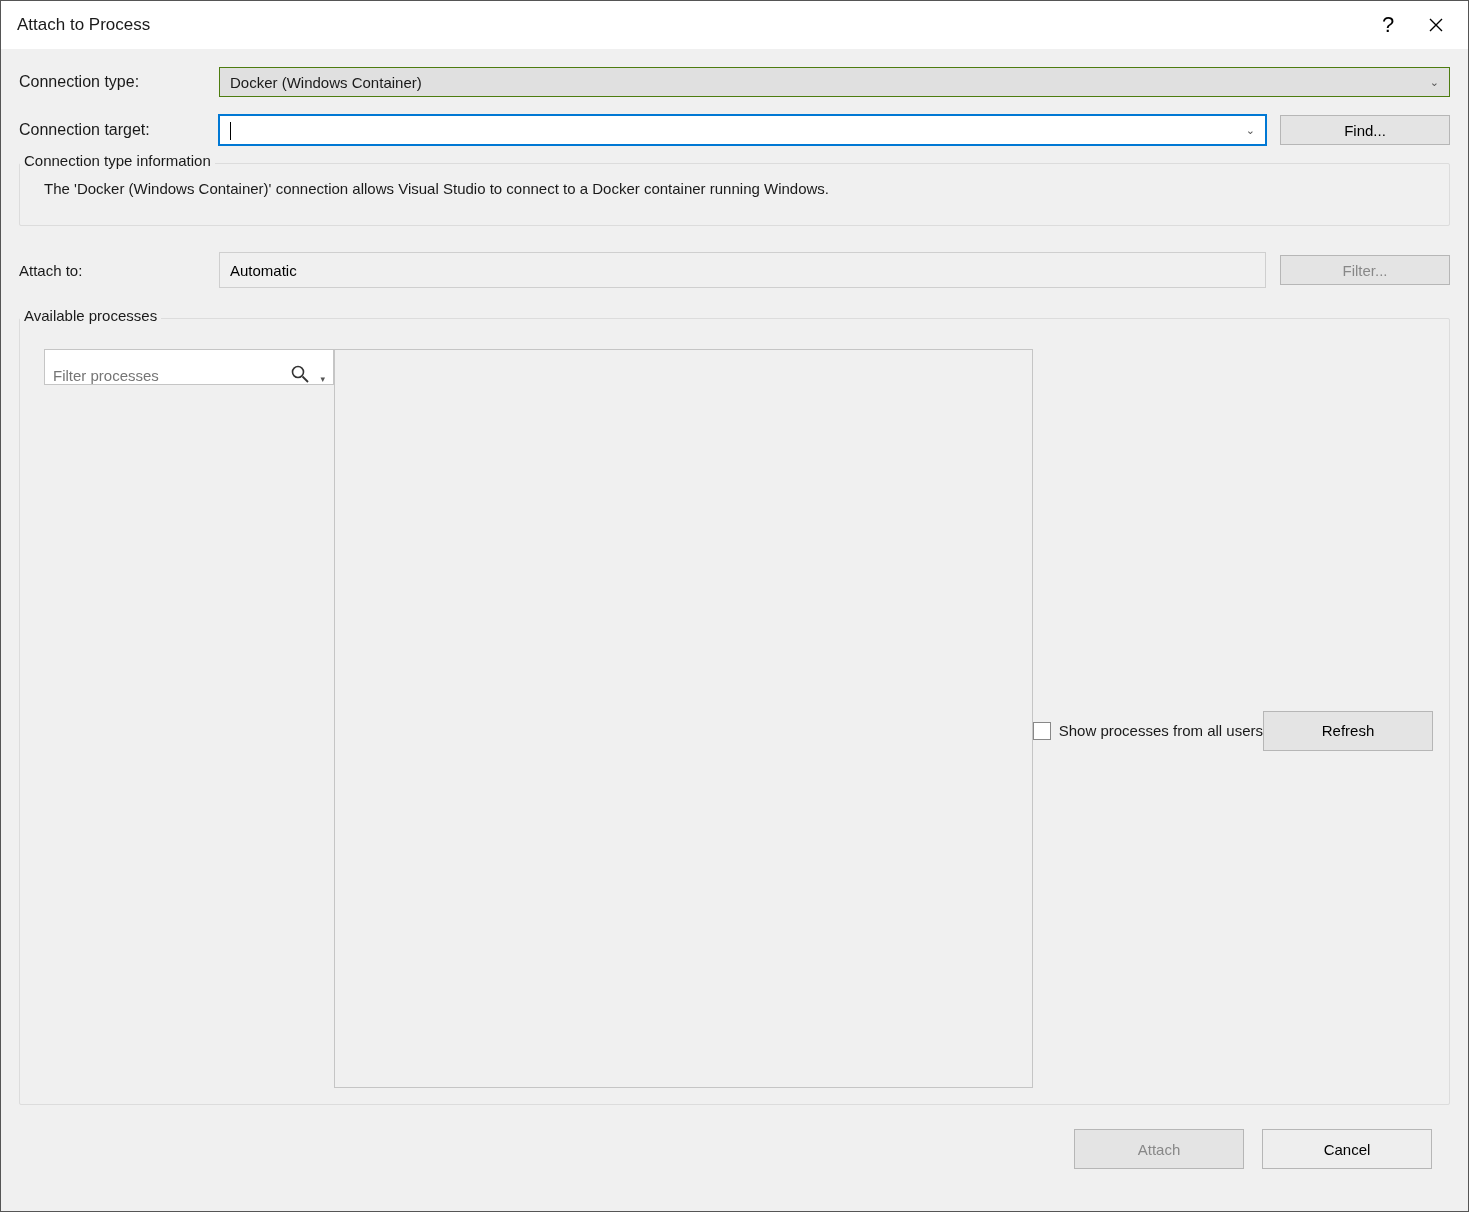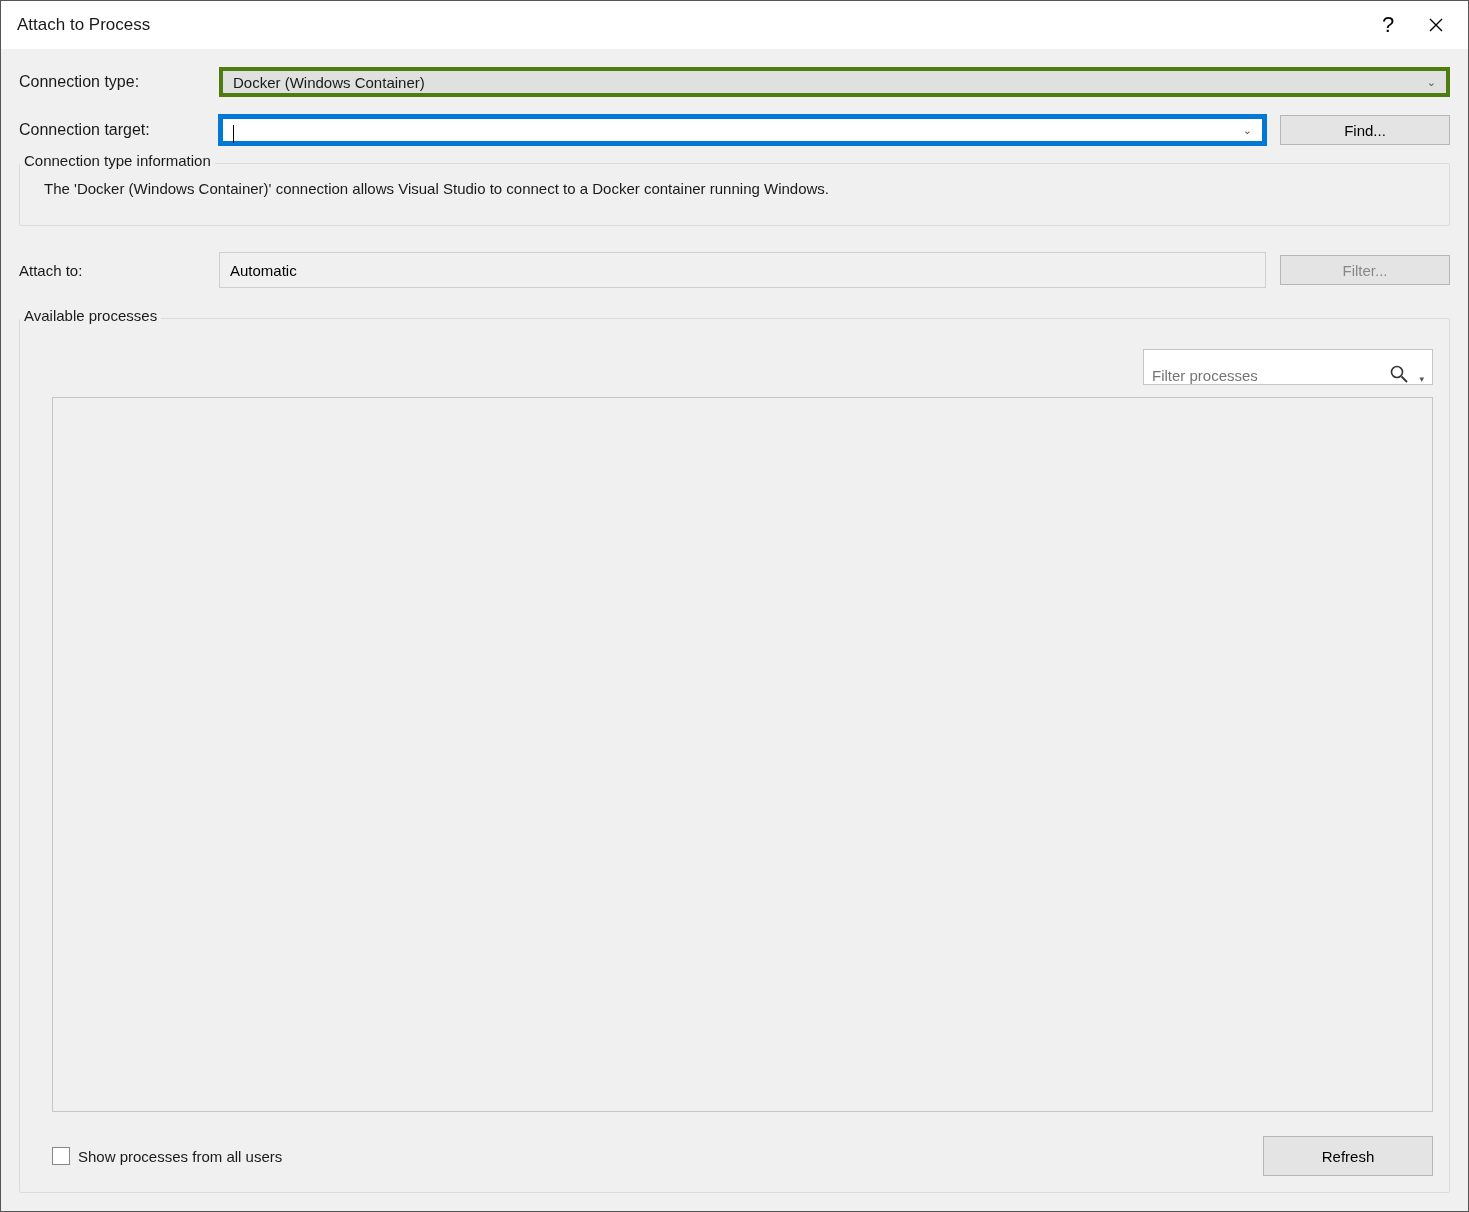--- a/index.html
+++ b/index.html
@@ -46,21 +46,21 @@
 .form-row {
   display: flex;
   align-items: center;
   margin-bottom: 18px;
 }
 .form-row .label { width: 200px; font-size: 16px; color: #1a1a1a; }
 .form-row .field { flex: 1; display: flex; gap: 14px; }
 .combo {
   flex: 1;
   height: 30px;
-  border: 4px solid #4d7c0f;
+  border: 1px solid #4d7c0f;
   background: #e0e0e0;
   display: flex;
   align-items: center;
   padding: 0 10px;
   position: relative;
 }
 .combo.light { background: #fff; }
 .combo .value { flex: 1; font-size: 15px; }
 .combo .chev { font-size: 11px; color: #555; }
 .combo.focused { outline: 1px solid #0078d4; border-color: #0078d4; }
@@ -96,22 +96,22 @@
 .attach-row .ro-input {
   flex: 1; height: 36px; border: 1px solid #cfcfcf; background: #f0f0f0;
   display: flex; align-items: center; padding: 0 10px; color: #000000;
   margin-right: 14px;
 }
 .available-group {
   flex: 1;
   border: 1px solid #dcdcdc;
   border-radius: 2px;
   position: relative;
-  padding: 30px 16px 16px 32px;
-  display: flex; flex-direction: column;
+  padding: 30px 16px 16px 24px;
+  display: flex; flex-direction: row;
 }
 .available-group .legend {
   position: absolute; top: -12px; left: 0; background: #f0f0f0; padding: 0 4px;
 }
 .filter-row { display: flex; justify-content: flex-end; margin-bottom: 12px; }
 .filter-box {
   width: 290px; height: 36px; border: 1px solid #c5c5c5; background: #fff;
   display: flex; align-items: flex-end; padding: 0 8px;
 }
 .filter-box input {
@@ -226,15 +226,19 @@
       <div class="bottom-row">
         <label class="chk">
           <span class="box"></span>
           <span>Show processes from all users</span>
         </label>
         <span class="spacer"></span>
         <button class="btn">Refresh</button>
       </div>
     </div>
 
+    <div class="footer">
+      <button class="btn disabled" disabled="">Attach</button>
+      <button class="btn" style="background:#eeeeee;">Cancel</button>
+    </div>
 
   </div>
 </div>
 
 </body></html>

